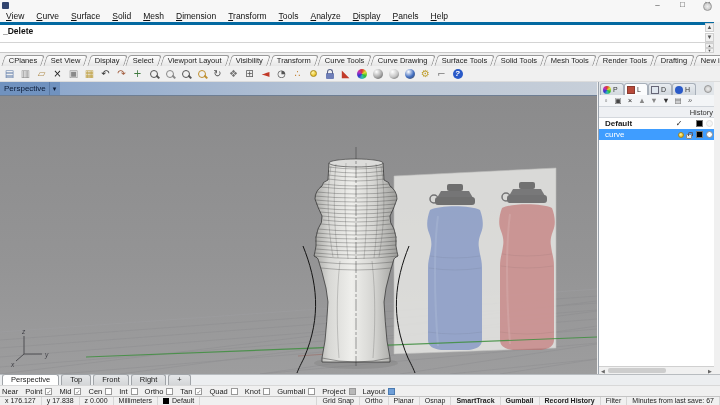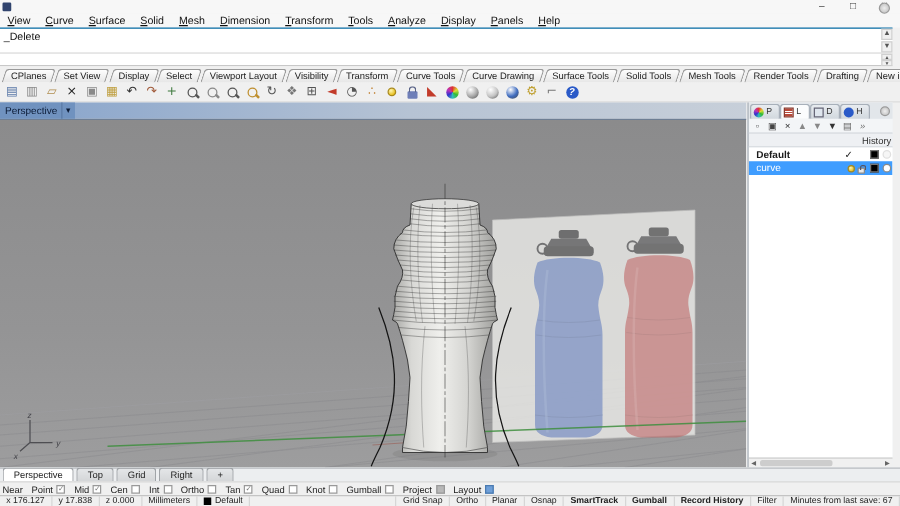--- a/index.html
+++ b/index.html
@@ -12,21 +12,21 @@
   .title { font-size:8px; margin-left:5px; white-space:nowrap; color:#222; }
   .wctrls { position:absolute; right:0; top:0; display:flex; }
   .wctrl { width:25px; height:11px; text-align:center; font-size:8px; line-height:10px; color:#333; }
 
   
   .menubar { position:absolute; left:0; top:11px; width:720px; height:11px; background:#f7f7f7; display:flex; align-items:center; }
   .menu-item { font-size:8.5px; padding:0 6px; line-height:11px; color:#111; }
   .menu-item::first-letter { text-decoration:underline; }
 
   
-  .cmdhist { position:absolute; left:0; top:22px; width:714px; height:21px; background:#fff; border-top:1px solid #0369a1; border-bottom:1px solid #d4d4d4; font-size:8.5px; padding:1px 3px; color:#111; }
+  .cmdhist { position:absolute; left:0; top:22px; width:714px; height:21px; background:#fff; border-top:3px solid #0369a1; border-bottom:1px solid #d4d4d4; font-size:8.5px; padding:1px 3px; color:#111;font-weight:bold; }
   .cmdinput { position:absolute; left:0; top:43px; width:714px; height:10px; background:#fff; border-bottom:1px solid #c8c8c8; font-size:8.5px; padding:0 3px; color:#111; }
   .cscroll { position:absolute; right:6px; top:23px; width:9px; height:19px; display:flex; flex-direction:column; justify-content:space-between; }
   .cscroll span, .cspin span { font-size:6px; line-height:6px; color:#555; text-align:center; background:#f0f0f0; border:1px solid #d0d0d0; height:9px; }
   .cspin { position:absolute; right:6px; top:43px; width:9px; height:10px; display:flex; flex-direction:column; }
   .cspin span { height:5px; font-size:4px; line-height:4px; }
 
   
   .tabstrip { position:absolute; left:0; top:53px; width:720px; height:13px; background:#f0f0f0; display:flex; align-items:flex-end; padding-left:3px; }
   .rtab { height:11px; border:1px solid #9a9a9a; border-bottom:none; border-radius:3px 3px 0 0; background:linear-gradient(#fdfdfd,#e6e6e6); margin-right:2px; transform:skewX(-18deg); }
   .rtab b { display:block; transform:skewX(18deg); font-weight:normal; font-size:7.5px; line-height:10px; padding:0 5px; color:#222; white-space:nowrap; }
@@ -506,21 +506,21 @@
     <span class="thumb"></span>
     <span class="sp2"></span>
     <span class="arr">▶</span>
   </div>
 </div>
 
 <div class="vtabs">
 
 <span class="vtab active">Perspective</span>
     <span class="vtab">Top</span>
-    <span class="vtab">Grid</span>
+    <span class="vtab">Front</span>
     <span class="vtab">Right</span>
     <span class="vtab">+</span>
   </div>
 
 <div class="osnapbar">
 
     <span class="os-item box-hidden">
       <span class="lblpre">Near</span>
 
     </span>

